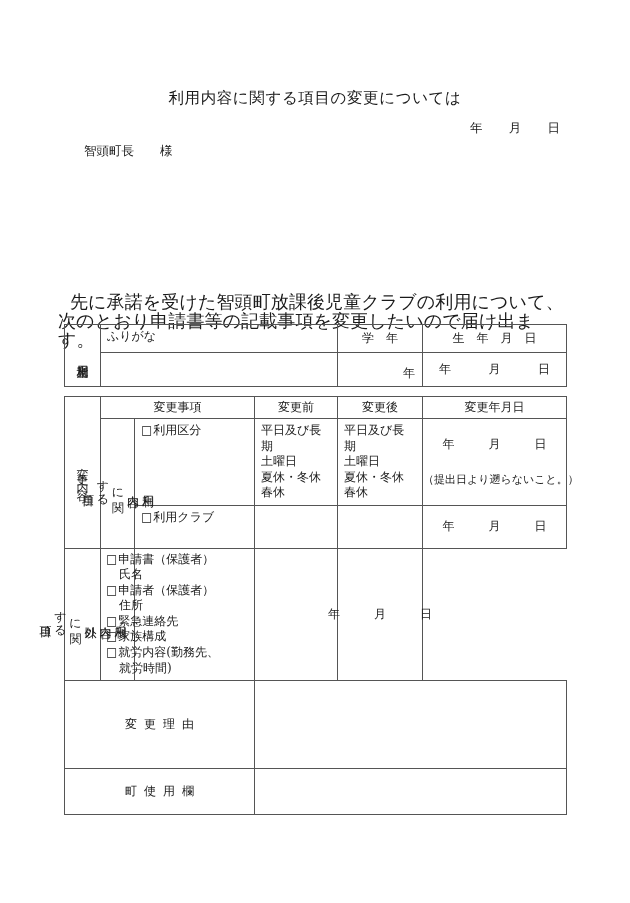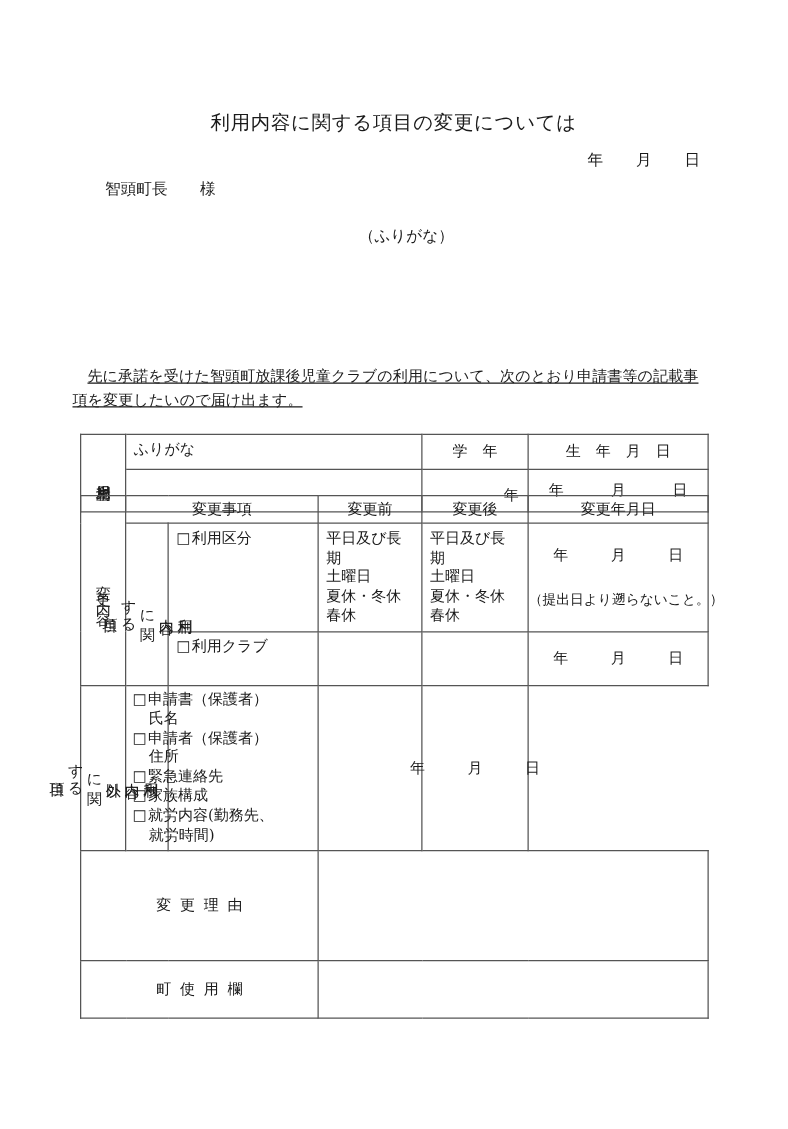--- a/index.html
+++ b/index.html
@@ -83,42 +83,41 @@
     top: 0;
     font-size: 12px;
   }
 
   
   .intro {
     position: absolute;
     left: 58px;
     top: 292px;
     width: 512px;
-    font-size: 12px;
+    font-size: 18px;
     line-height: 19px;
     text-indent: 12px;
     letter-spacing: 0.1px;
-    text-decoration: underline;
   }
 
   
   table {
     position: absolute;
     border-collapse: collapse;
     table-layout: fixed;
     font-size: 12px;
   }
   table td {
     border: 1px solid #555;
     padding: 0;
     vertical-align: top;
   }
   .tbl-child {
     left: 64px;
-    top: 347px;
+    top: 324px;
     width: 502px;
   }
   .tbl-main {
     left: 64px;
     top: 396px;
     width: 502px;
   }
 
   .vlabel {
     text-align: center;
@@ -240,23 +239,20 @@
     <span>年</span>
     <span>月</span>
     <span>日</span>
   </div>
 
   <div class="addressee">
     <span>智頭町長</span><span class="sama">様</span>
   </div>
 
   <div class="applicant-block">
-    <div class="ap-row">
-      <span>（ふりがな）</span>
-    </div>
   </div>
 
   <div class="intro">先に承諾を受けた智頭町放課後児童クラブの利用について、次のとおり申請書等の記載事項を変更したいので届け出ます。</div>
 
   <table class="tbl-child">
     <colgroup>
       <col style="width:36px">
         <col style="width:237px">
         <col style="width:85px">
         <col style="width:144px">

